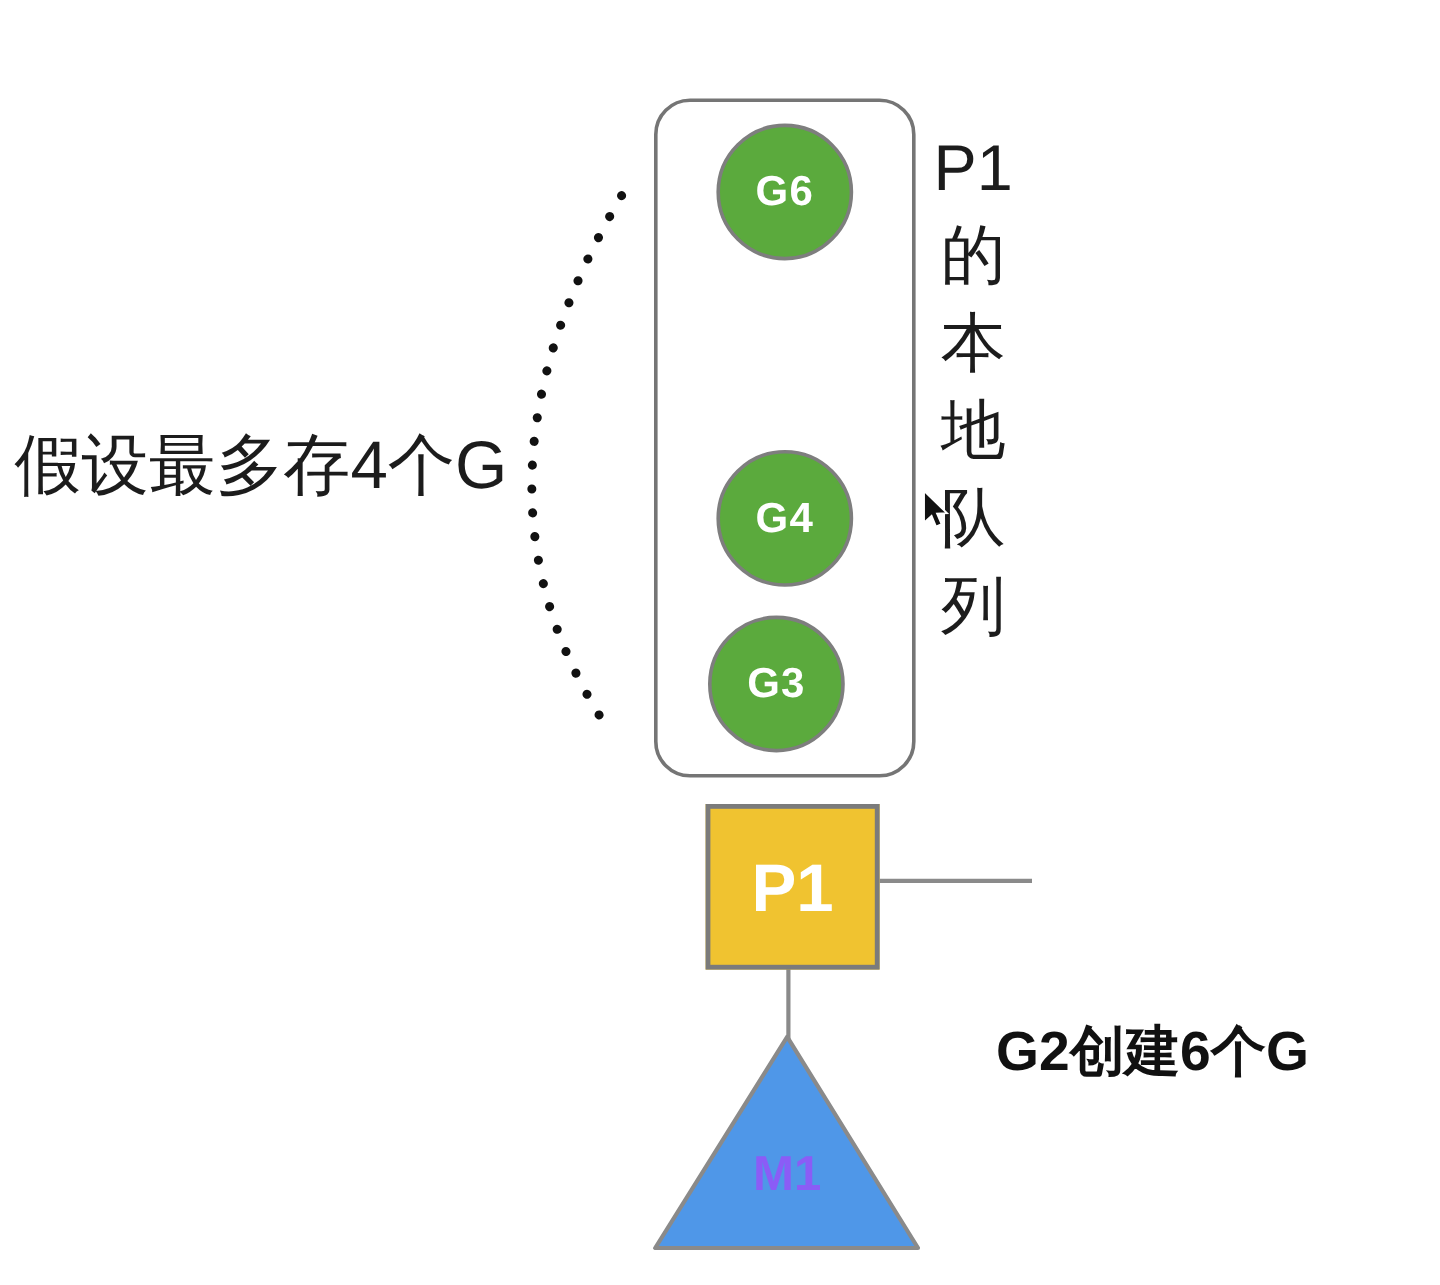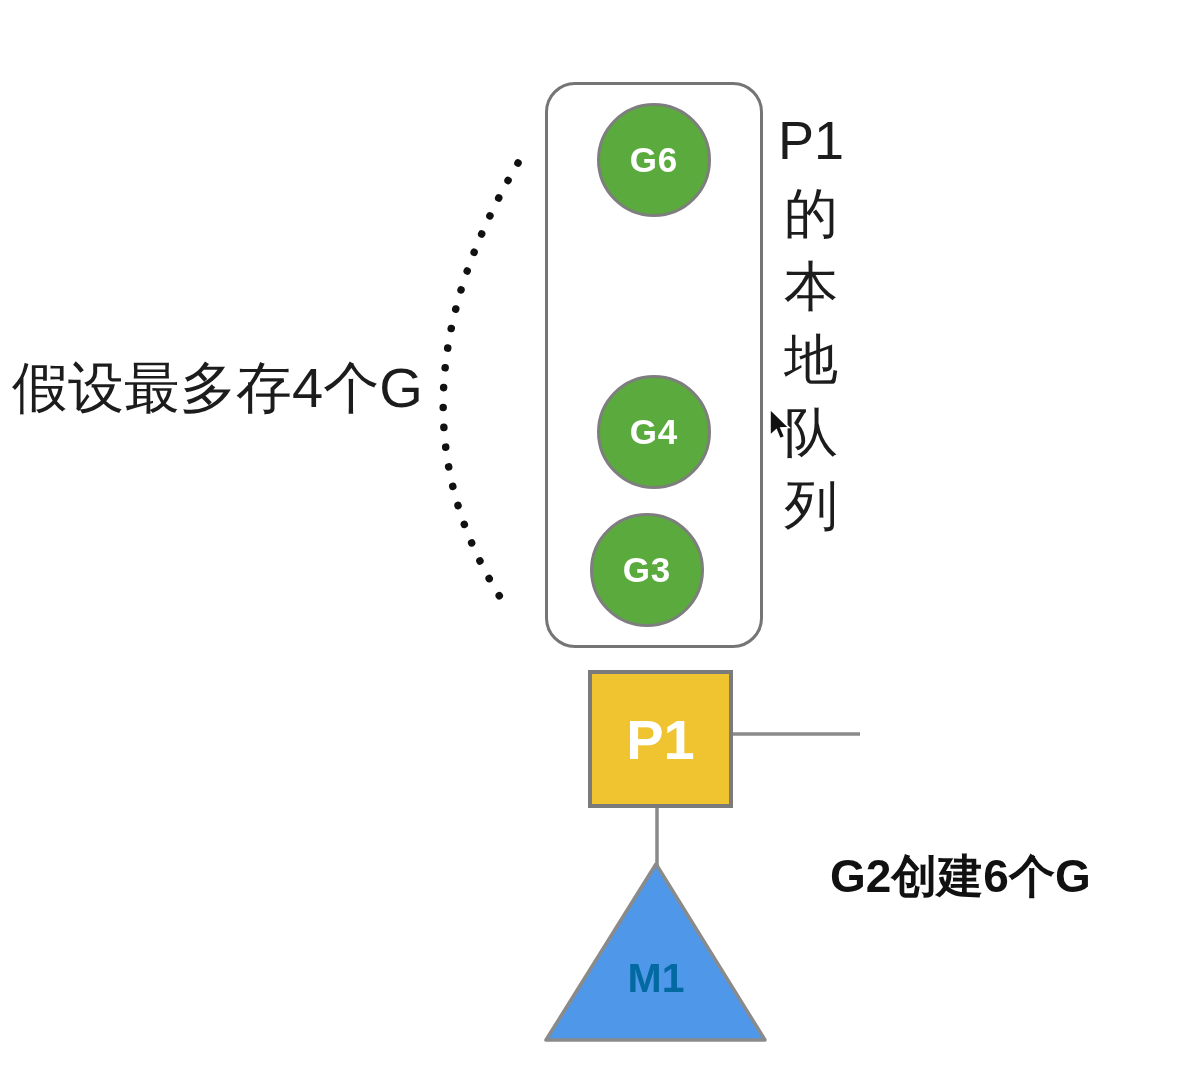--- a/index.html
+++ b/index.html
@@ -30,21 +30,21 @@
   .g2 { left:857px; top:677px; }
 
   .psquare {
     position:absolute; left:588px; top:670px; width:145px; height:138px;
     background:#F0C330; border:4px solid #7B7B7B; box-sizing:border-box;
     display:flex; align-items:center; justify-content:center;
     color:#ffffff; font-weight:bold; font-size:56px; z-index:10;
   }
   .m1-label {
     position:absolute; left:599px; top:955px; width:114px;
-    text-align:center; color:#0369a1; font-weight:bold; font-size:41px;
+    text-align:center; color:#8b5cf6; font-weight:bold; font-size:41px;
     z-index:12;
   }
   .note-left {
     position:absolute; left:12px; top:351px;
     font-size:56px; font-weight:400; color:#1C1C1C; white-space:nowrap;
     z-index:8;
   }
   .vlabel {
     position:absolute; left:776px; top:104px; width:70px;
     display:flex; flex-direction:column; align-items:center;

